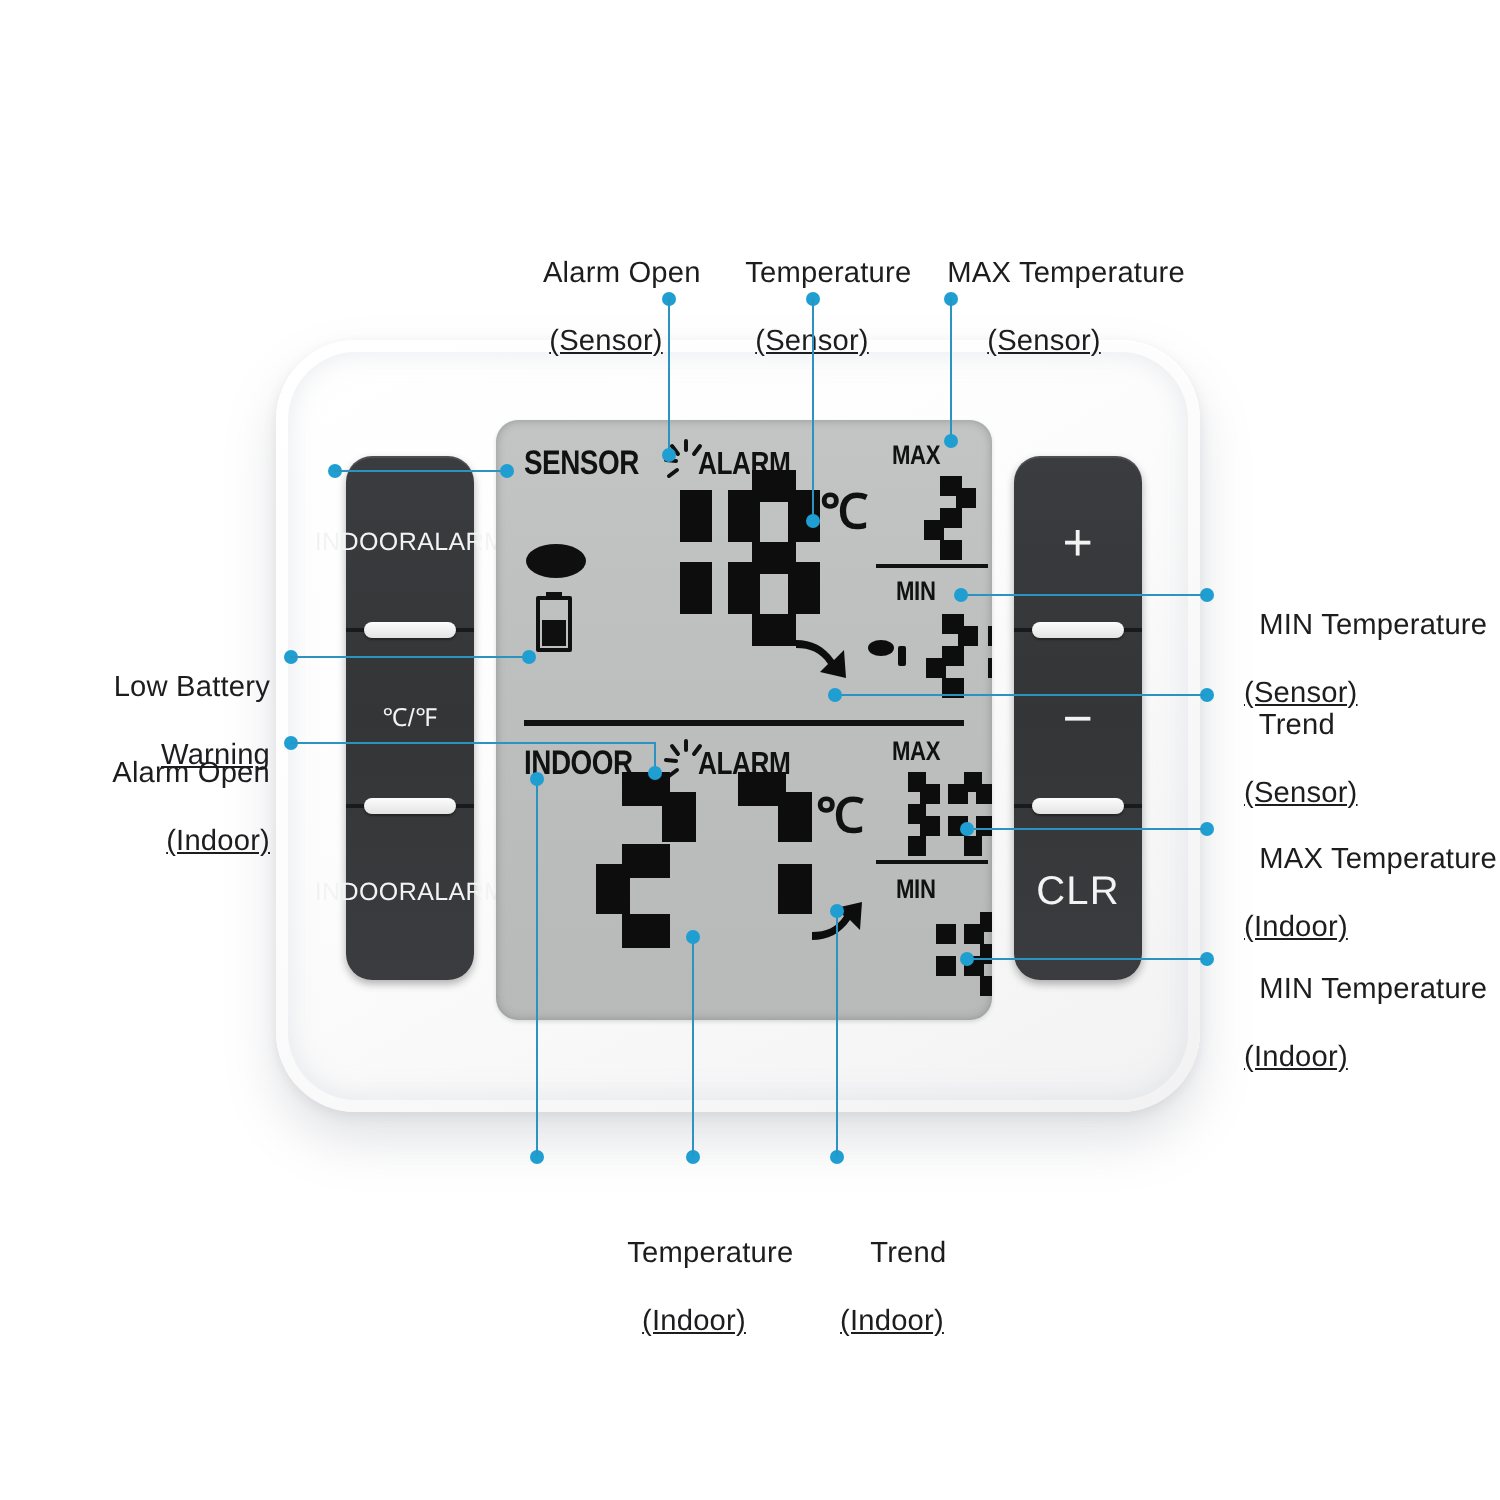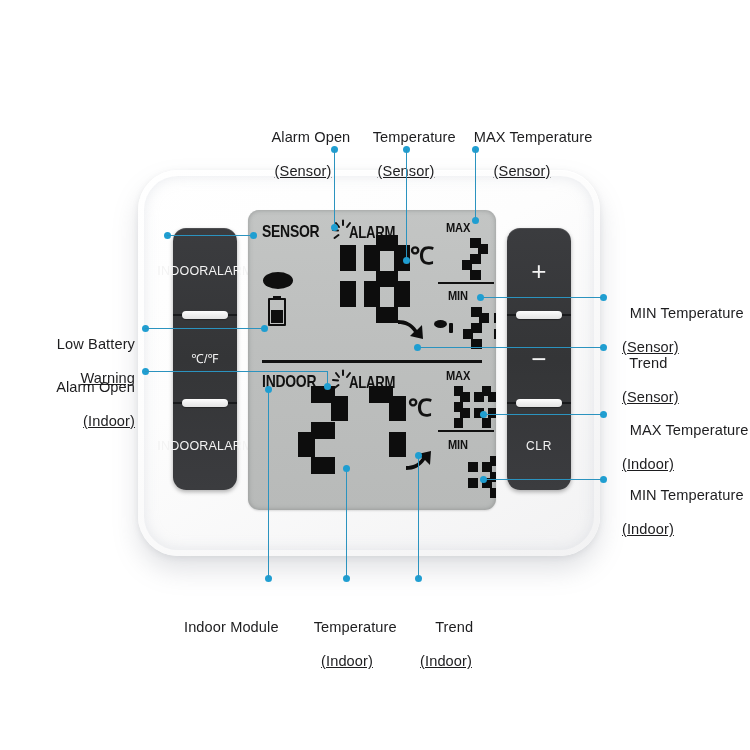--- a/index.html
+++ b/index.html
@@ -75,21 +75,21 @@
     display:flex;align-items:center;justify-content:center;
     color:#f3f3f3;
     font-size:12.5px;
     line-height:14.5px;
     text-align:center;
     letter-spacing:.2px;
     position:relative;
     user-select:none;
   }
   .btn.big{font-size:26px;font-weight:300;}
-  .btn.clr{font-size:12px;letter-spacing:.6px;}
+  .btn.clr{font-size:20px;letter-spacing:.6px;}
   .divider{
     height:0;
     position:relative;
   }
   .divider:before{
     content:"";
     position:absolute;
     left:0;right:0;top:-1px;height:2px;
     background:#191a1c;
   }
@@ -432,23 +432,20 @@
   <div class="dot" style="left:480px;top:411px;"></div>
 
   <div class="ann l" style="left:613px;top:470px;width:140px;">
     <span>MIN Temperature</span>
     <span class="l2" style="padding-left:9px;">(Indoor)</span>
   </div>
   <div class="dot" style="left:600px;top:476px;"></div>
   <div class="ln h" style="left:483px;top:479px;width:119px;"></div>
   <div class="dot" style="left:480px;top:476px;"></div>
 
-  <div class="ann c" style="left:158px;top:602px;width:130px;">
-    <span>Indoor Module</span>
-  </div>
   <div class="dot" style="left:265px;top:575px;"></div>
   <div class="ln v" style="left:268px;top:389px;height:189px;"></div>
   <div class="dot" style="left:265px;top:386px;"></div>
 
   <div class="ann c" style="left:292px;top:602px;width:110px;">
     <span>Temperature</span>
     <span class="l2">(Indoor)</span>
   </div>
   <div class="dot" style="left:343px;top:575px;"></div>
   <div class="ln v" style="left:346px;top:468px;height:110px;"></div>

